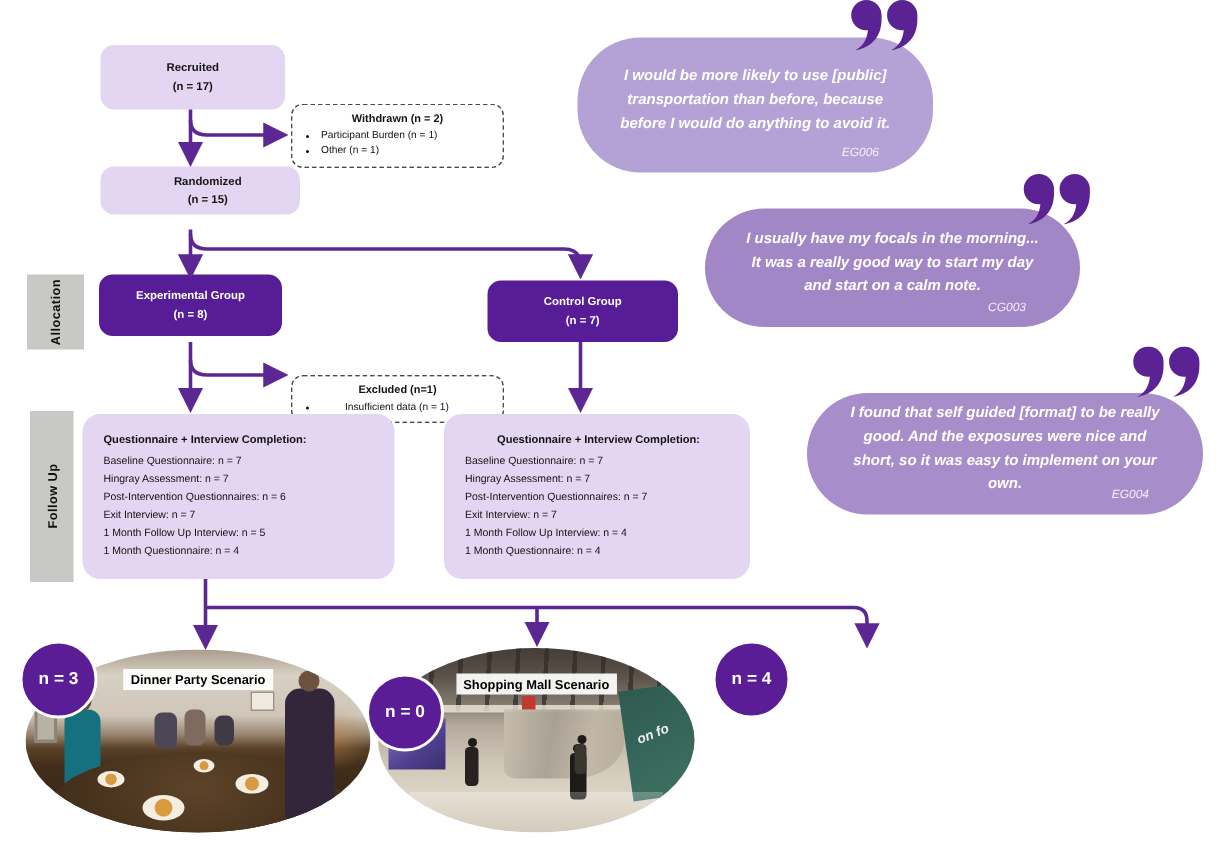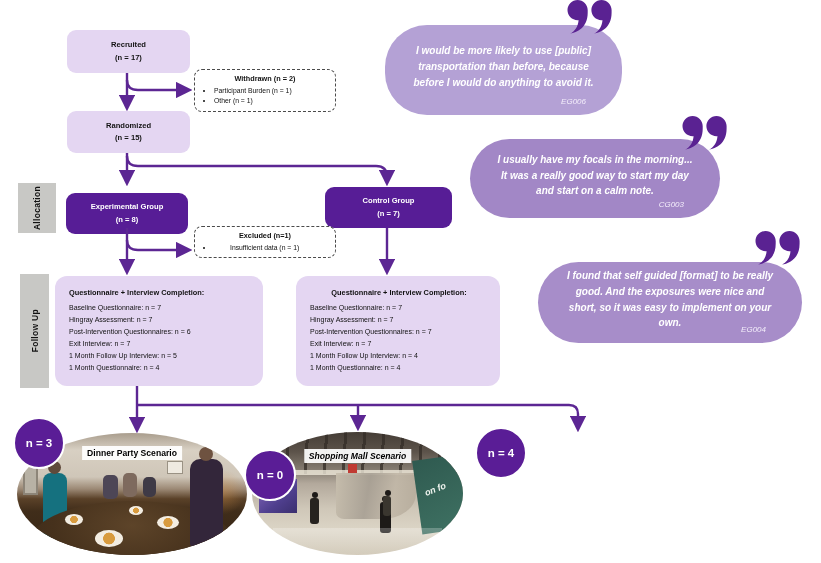--- a/index.html
+++ b/index.html
@@ -6,32 +6,32 @@
   .canvas{position:relative;width:821px;height:563px;background:#ffffff;
           font-family:"Liberation Sans",sans-serif;overflow:hidden;}
 
   
   .box{position:absolute;border-radius:9px;display:flex;flex-direction:column;
        justify-content:center;align-items:center;text-align:center;z-index:2;}
   .box .l1,.box .l2{font-weight:bold;font-size:7.6px;line-height:1.6;}
   .box.light{background:#e4d6f2;color:#141414;}
   .box.dark{background:#571d96;color:#ffffff;}
   #box-recruited{left:67px;top:30px;width:123px;height:43px;}
-  #box-randomized{left:67px;top:111px;width:123px;height:42px;}
-  #box-experimental{left:66px;top:193px;width:122px;height:41px;}
+  #box-randomized{left:67px;top:111px;width:123px;height:32px;padding-left:10px;}
+  #box-experimental{left:66px;top:183px;width:122px;height:41px;}
   #box-control{left:325px;top:187px;width:127px;height:41px;}
 
   
   .dashed{position:absolute;background:#fff;border:1.3px dashed #4a4a4a;border-radius:8px;
           padding:4px 7px 4px 7px;z-index:2;color:#111;}
   .dashed .dt{font-weight:bold;font-size:7.3px;text-align:center;line-height:1.5;}
   .dashed ul{margin:1px 0 0 3px;padding:0 0 0 9px;}
   .dashed li{font-size:6.8px;line-height:1.55;list-style:disc;}
   #box-withdrawn{left:194px;top:69px;width:126px;}
-  #box-excluded{left:194px;top:226px;width:126px;}
+  #box-excluded{left:194px;top:250px;width:126px;}
   #box-excluded li{padding-left:16px;}
 
   
   .vlabel{position:absolute;background:#c8c8c5;display:flex;align-items:center;
           justify-content:center;z-index:2;}
   .vlabel span{writing-mode:vertical-rl;transform:rotate(180deg);font-weight:bold;
                font-size:8.5px;color:#111;letter-spacing:.3px;}
   #label-allocation{left:18px;top:183px;width:38px;height:50px;}
   #label-followup{left:20px;top:274px;width:29px;height:114px;}
 
@@ -63,26 +63,26 @@
   .qmark svg{display:block;}
 
   
   .oval{position:absolute;border-radius:50%;overflow:hidden;z-index:4;}
   #oval-dinner{left:17px;top:433px;width:230px;height:122px;}
   #oval-mall{left:252px;top:432px;width:211px;height:123px;}
   #oval-subway{left:467px;top:432px;width:220px;height:120px;}
   .chip{position:absolute;left:50%;transform:translateX(-50%);background:rgba(255,255,255,.93);
         color:#000;font-weight:bold;font-size:8.6px;padding:2px 5px;white-space:nowrap;z-index:5;}
   #oval-dinner .chip{top:13px;}
-  #oval-mall .chip{top:17px;font-style:italic;}
+  #oval-mall .chip{top:17px;}
   #oval-subway .chip{top:17px;}
   .badge{position:absolute;width:52px;height:52px;border-radius:50%;background:#5a1d96;
          border:2.5px solid #fff;color:#fff;font-weight:bold;font-size:11.5px;z-index:6;
          display:flex;align-items:center;justify-content:center;box-sizing:border-box;}
-  #badge-dinner{left:13px;top:417px;text-align:right;}
+  #badge-dinner{left:13px;top:427px;text-align:right;}
   #badge-mall{left:244px;top:449px;}
   #badge-subway{left:475px;top:427px;}
 
   .layer{position:absolute;}
 
   
   .ph-dinner{width:100%;height:100%;position:relative;
     background:linear-gradient(180deg,#a99d8d 0%,#d8d0c3 14%,#cfc6b8 36%,#9b8874 46%,#5a4128 54%,#402d1a 64%,#352414 100%);}
   .d-table{left:6%;bottom:-22%;width:88%;height:66%;border-radius:50%;
     background:radial-gradient(ellipse at 50% 30%,#5d4429 0%,#46311c 55%,#39281a 100%);}

